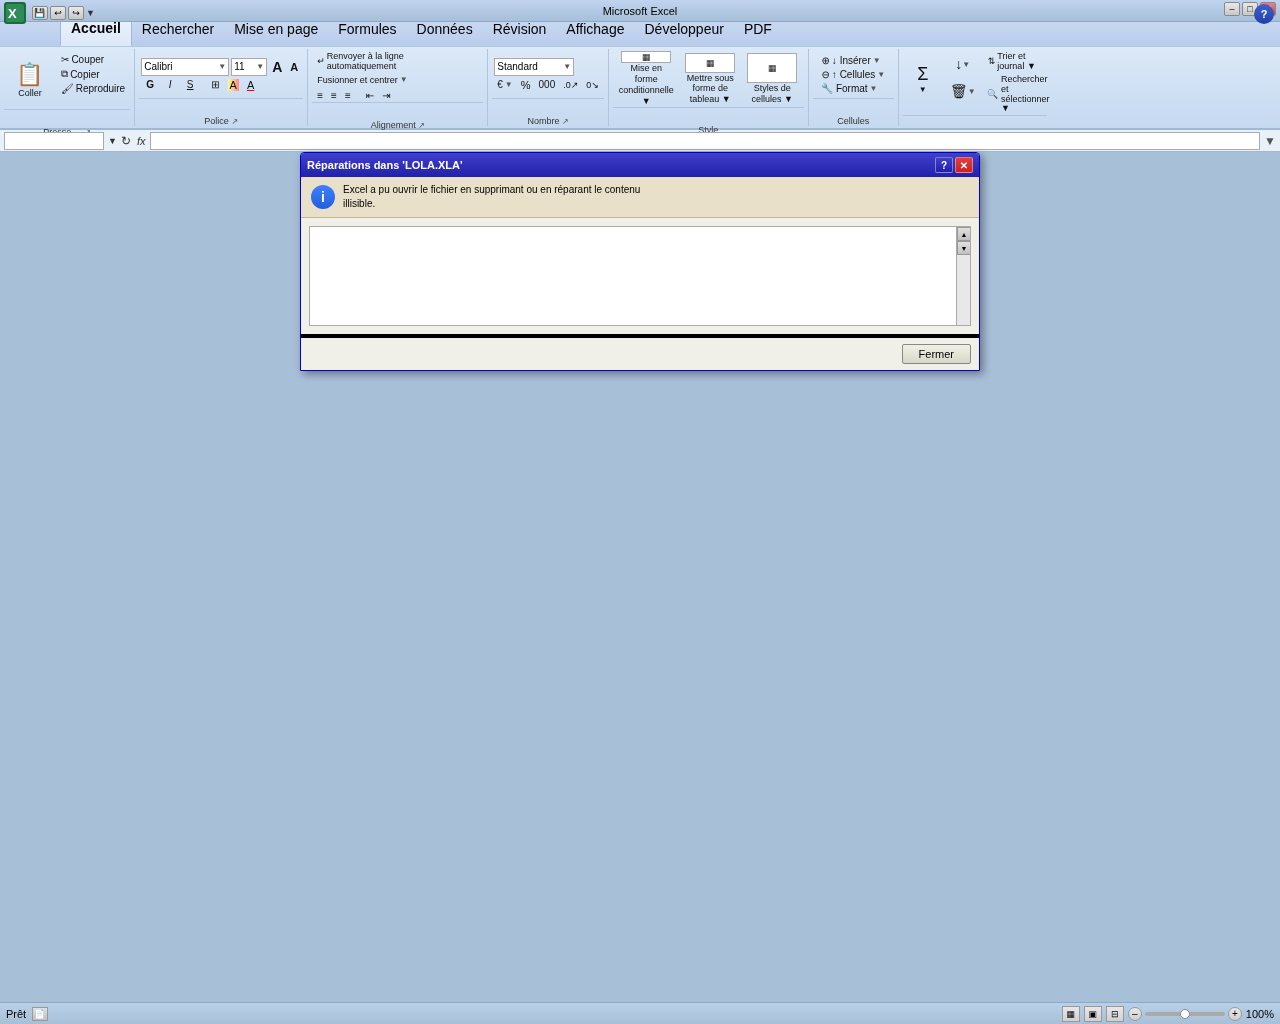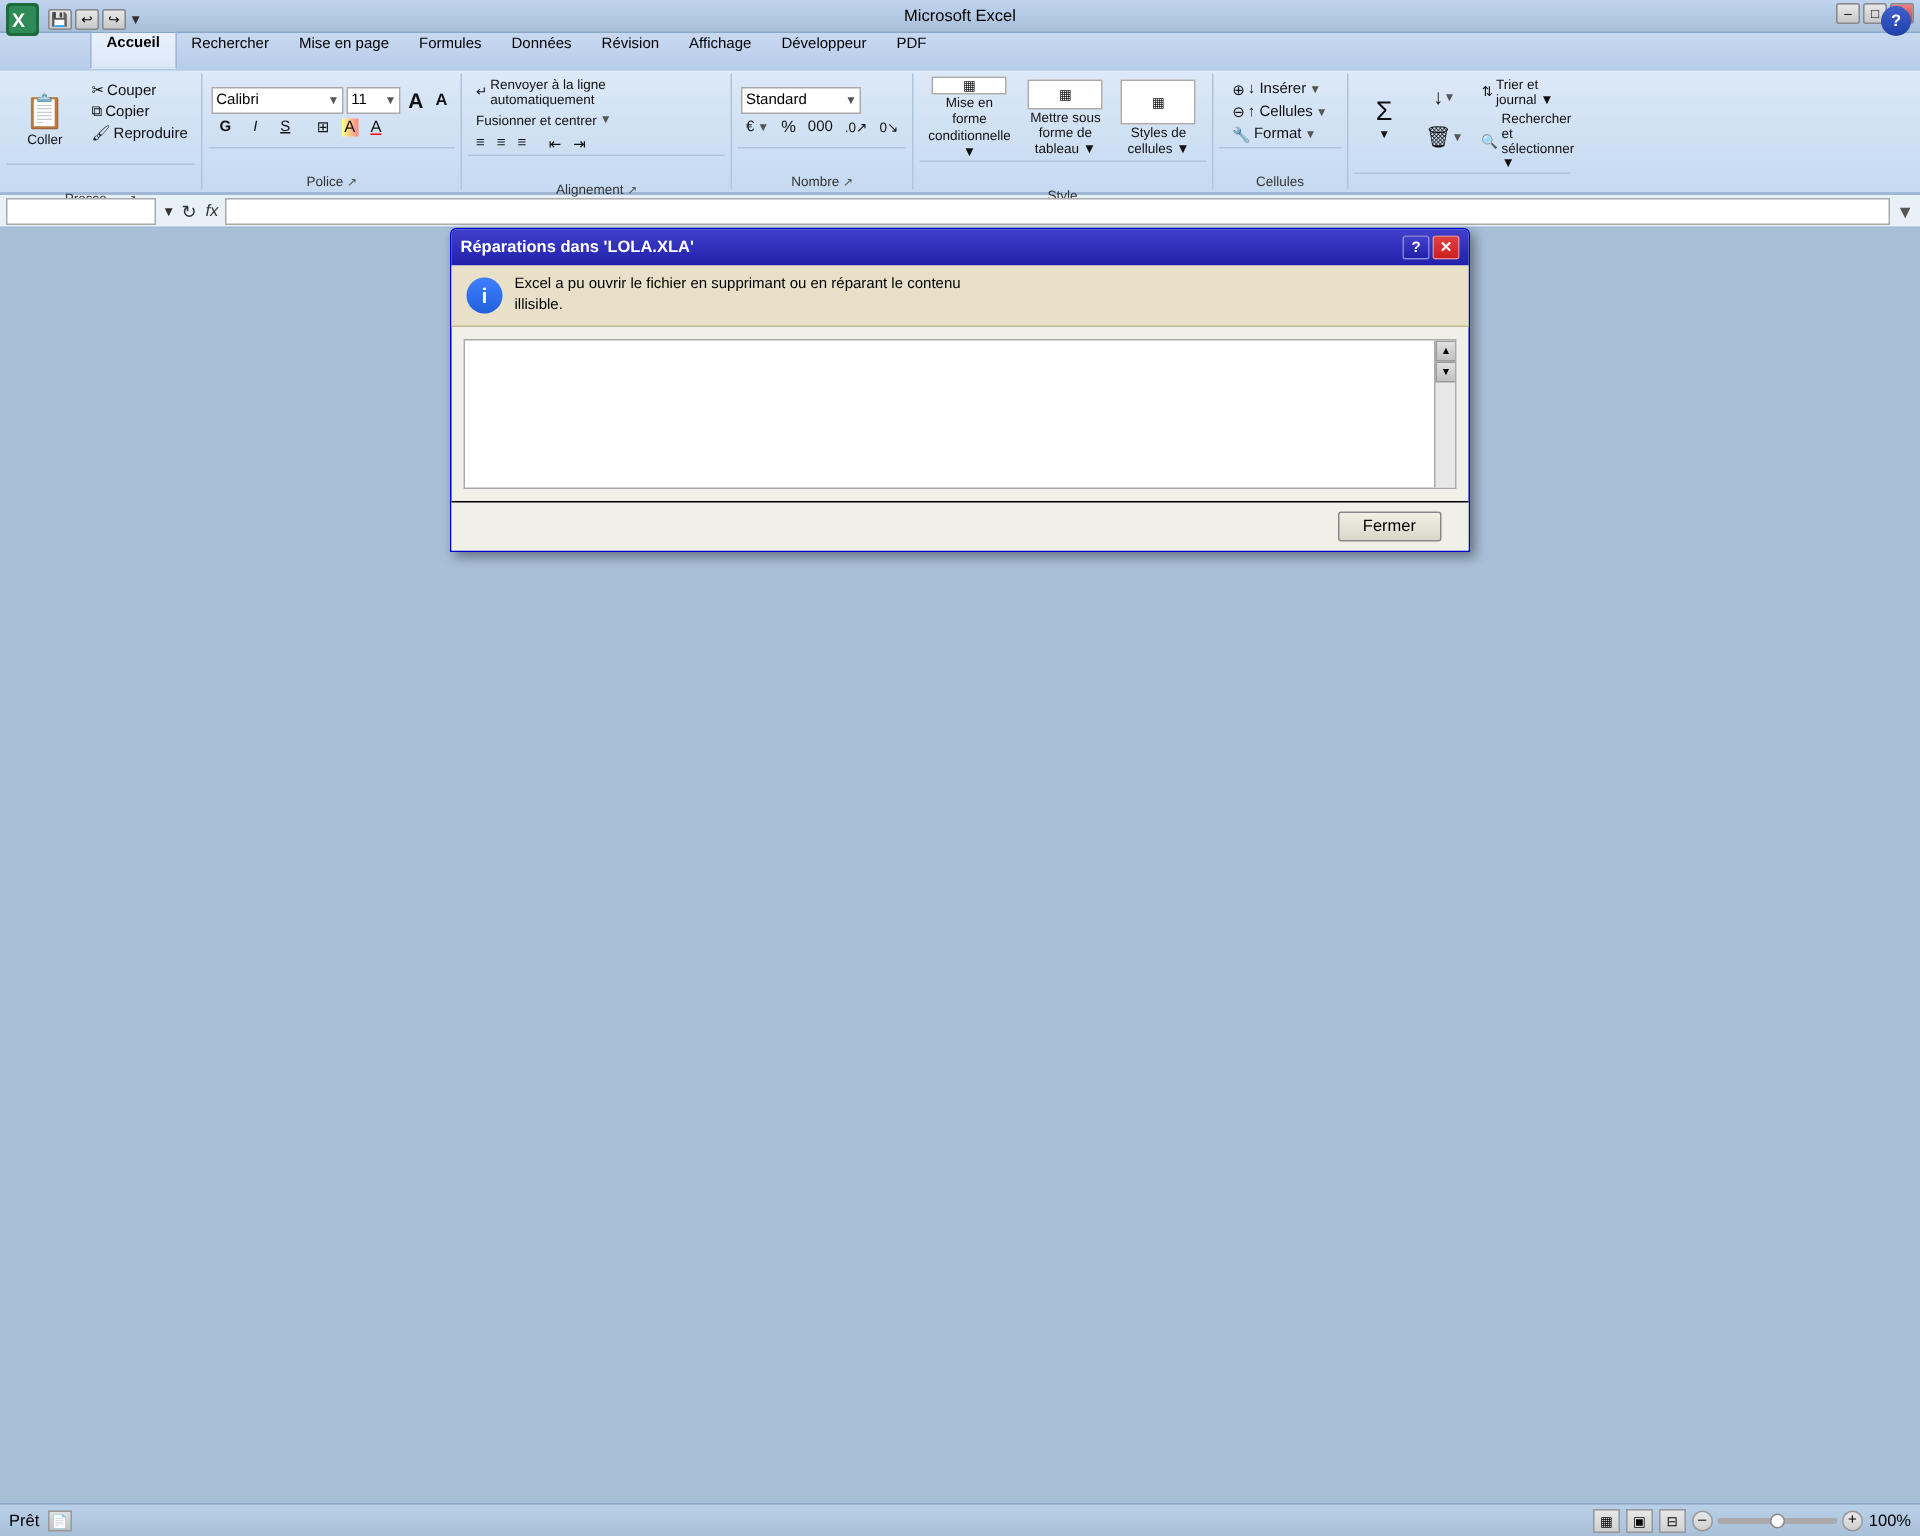--- a/index.html
+++ b/index.html
@@ -74,21 +74,21 @@
     
     #tab-bar {
       display: flex;
       align-items: flex-end;
       padding: 2px 0 0 60px;
       height: 24px;
       background: linear-gradient(to bottom, #c8d8f0, #b8ccec);
     }
     .ribbon-tab {
       padding: 17px 10px;
-      font-size: 10px;
+      font-size: 14px;
       cursor: pointer;
       border-radius: 3px 3px 0 0;
       color: #000;
       height: 22px;
       display: flex;
       align-items: center;
     }
     .ribbon-tab.active {
       background: linear-gradient(to bottom, #eef4ff, #dce9f8);
       border: 1px solid #a0b8d8;
@@ -437,24 +437,24 @@
     }
     #dialog-log-link {
       color: #0000cc;
       text-decoration: underline;
       cursor: pointer;
       font-size: 11px;
     }
 
     #dialog-footer {
       background: #f0f0e8;
-      padding: 6px 18px;
+      padding: 6px 8px;
       display: flex;
       justify-content: flex-end;
-      border-top: 1px solid #000000;
+      border-top: 4px solid #000000;
     }
     #close-button {
       background: linear-gradient(to bottom, #f0f0e8, #d8d8c8);
       border: 1px solid #888;
       padding: 3px 16px;
       font-size: 11px;
       cursor: pointer;
       border-radius: 2px;
     }
 

